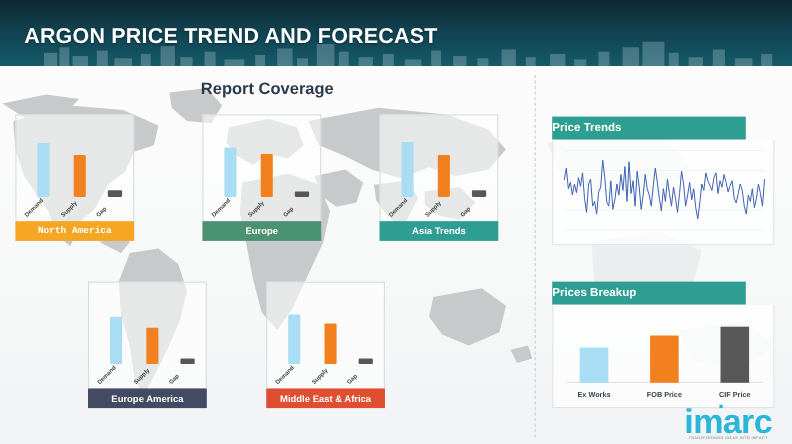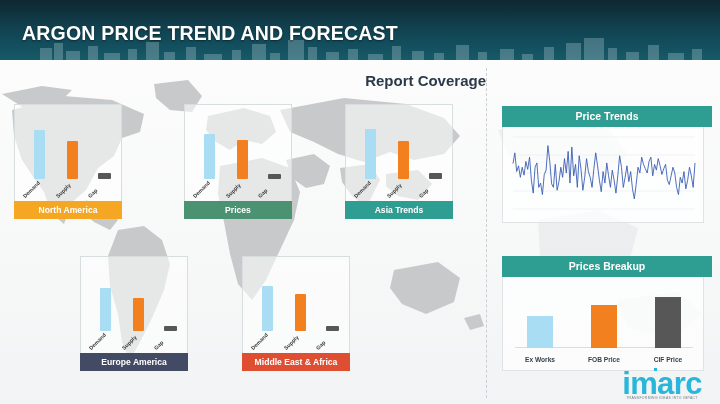--- a/index.html
+++ b/index.html
@@ -63,21 +63,21 @@
     position: absolute;
     right: 2px; top: 10px;
     width: 240px; height: 320px;
     opacity: .12;
   }
 
   .coverage-title {
     position: absolute;
     left: 0; top: 12px;
     width: 486px;
-    text-align: right;
+    text-align: center;
     font-size: 15px;
     font-weight: bold;
     color: #2b3a4a;
   }
 
   .divider {
     position: absolute;
     left: 486px; top: 8px;
     width: 0; height: 330px;
     border-left: 1px dashed #c9cfd3;
@@ -135,24 +135,23 @@
     white-space: nowrap;
     overflow: hidden;
   }
 
   
   .panel {
     position: absolute;
     width: 202px;
   }
   .panel-head {
-    width: 210px;
+    width: 176px;
     height: 21px;
     line-height: 21px;
-    text-align: center;
     color: #ffffff;
     font-size: 10.5px;
     font-weight: bold;
   }
   .panel-body {
     width: 202px;
     background: rgba(255,255,255,.72);
     border: 1px solid #dfe3e6;
     border-top: none;
     position: relative;
@@ -303,35 +302,35 @@
       <div class="region-plot">
         <div class="bar demand" style="height: 48.96px; background: rgb(169, 221, 243);"></div>
         <div class="bar supply" style="height: 38.08px; background: rgb(243, 128, 30);"></div>
         <div class="bar gap" style="height: 6.12px; background: rgb(87, 87, 87);"></div>
         <div class="axis-labels">
           <span class="axis-lbl a1">Demand</span>
           <span class="axis-lbl a2">Supply</span>
           <span class="axis-lbl a3">Gap</span>
         </div>
       </div>
-      <div class="region-label" style="background: rgb(245, 166, 35);">North America</div>
+      <div class="region-label" style="background: rgb(245, 166, 35); font-family: Liberation Mono, monospace;">North America</div>
     </div>
 
     <div class="region-card" id="rc1" style="left:184px; top:44px;">
       <div class="region-plot">
         <div class="bar demand" style="height: 44.88px; background: rgb(169, 221, 243);"></div>
         <div class="bar supply" style="height: 39.44px; background: rgb(243, 128, 30);"></div>
         <div class="bar gap" style="height: 5.44px; background: rgb(87, 87, 87);"></div>
         <div class="axis-labels">
           <span class="axis-lbl a1">Demand</span>
           <span class="axis-lbl a2">Supply</span>
           <span class="axis-lbl a3">Gap</span>
         </div>
       </div>
-      <div class="region-label" style="background: rgb(75, 146, 115);">Prices</div>
+      <div class="region-label" style="background: rgb(75, 146, 115);">Europe</div>
     </div>
 
     <div class="region-card" id="rc2" style="left:345px; top:44px;">
       <div class="region-plot">
         <div class="bar demand" style="height: 50.32px; background: rgb(169, 221, 243);"></div>
         <div class="bar supply" style="height: 38.08px; background: rgb(243, 128, 30);"></div>
         <div class="bar gap" style="height: 6.12px; background: rgb(87, 87, 87);"></div>
         <div class="axis-labels">
           <span class="axis-lbl a1">Demand</span>
           <span class="axis-lbl a2">Supply</span>

